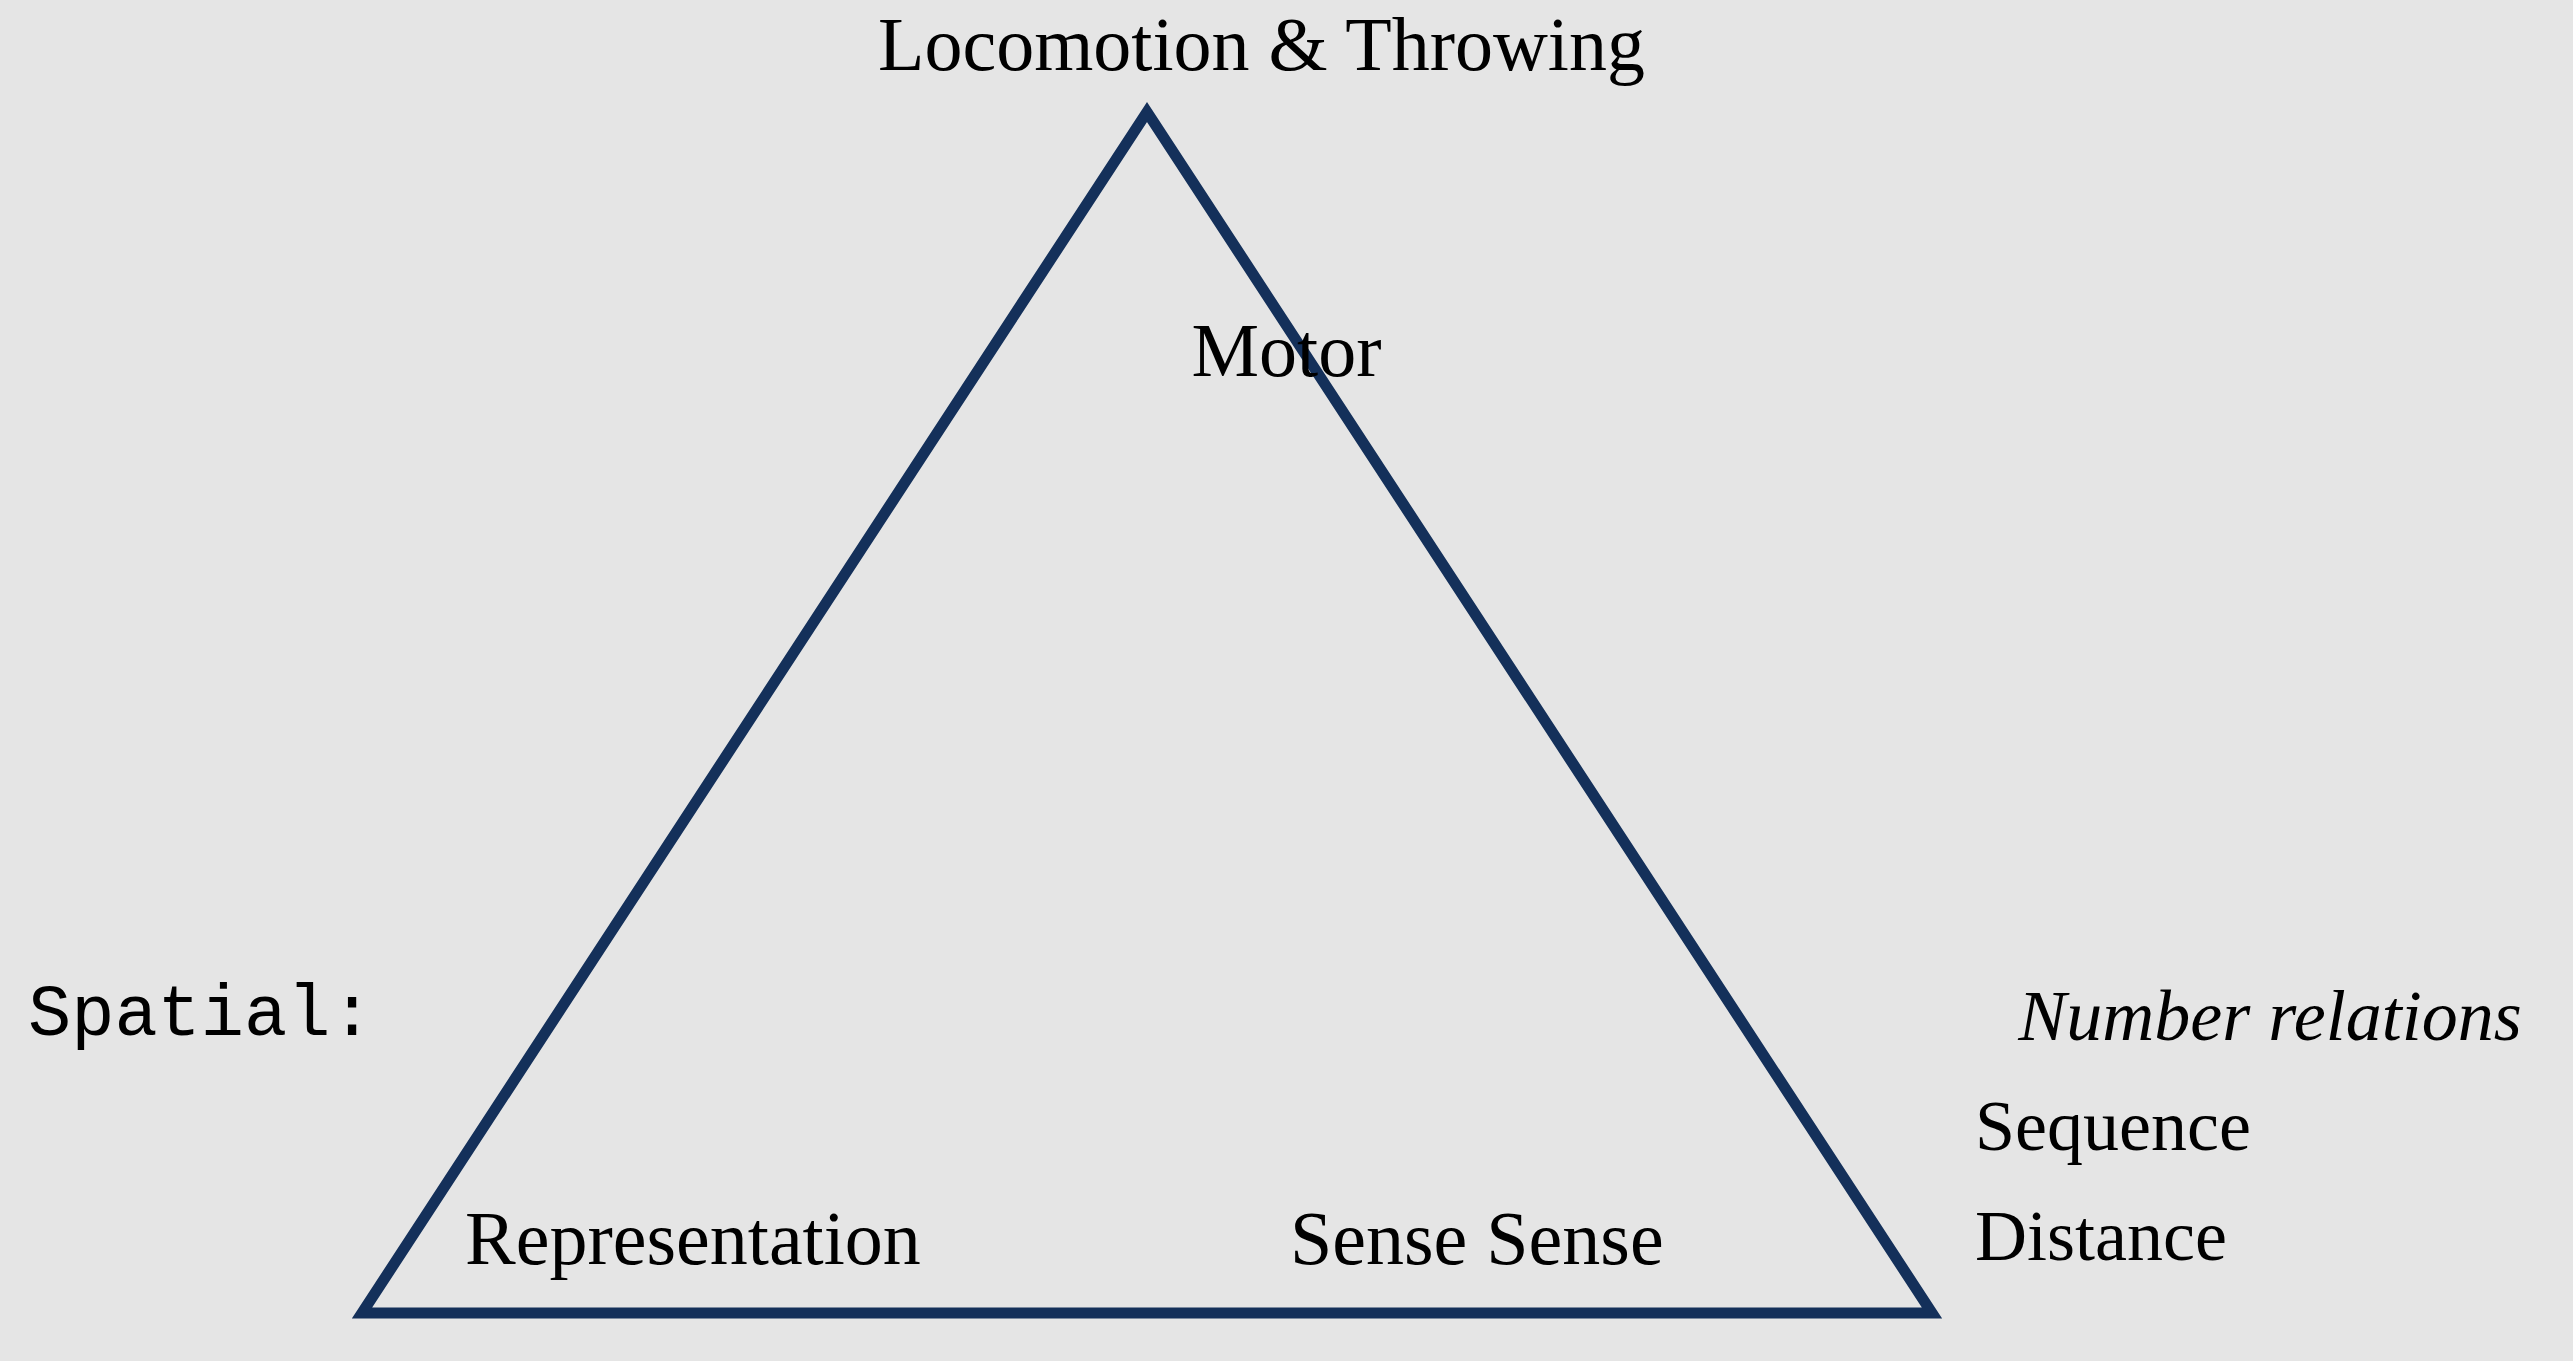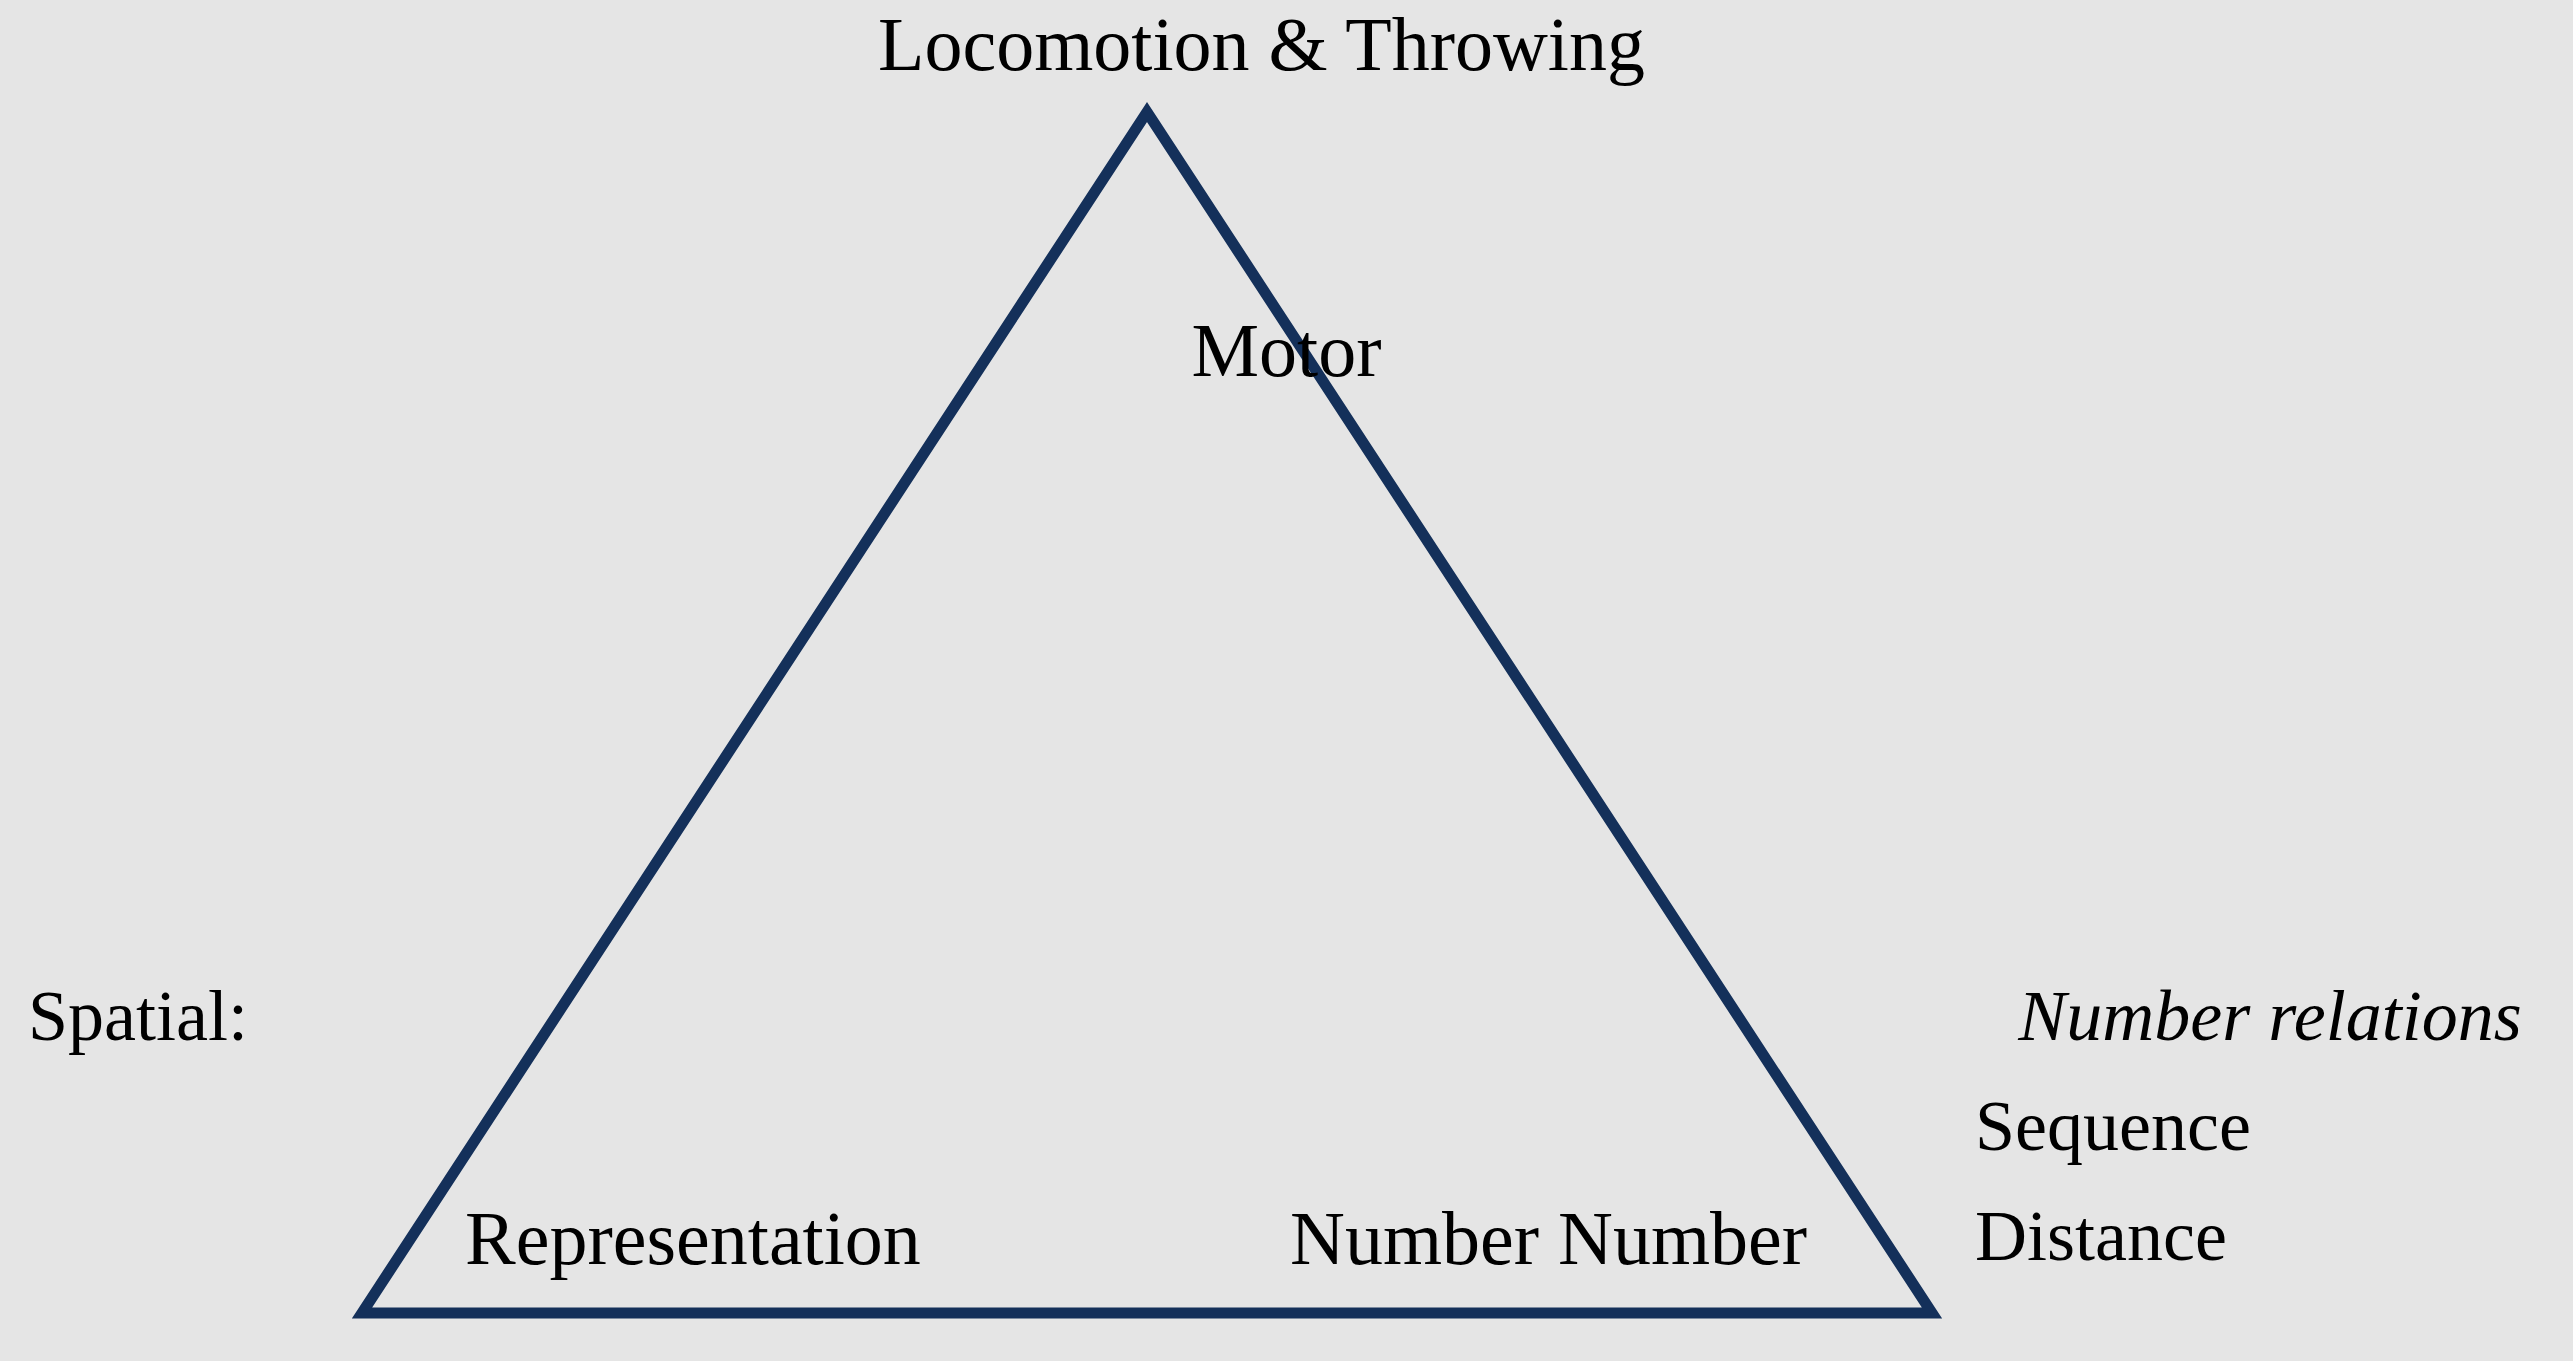--- a/index.html
+++ b/index.html
@@ -64,20 +64,21 @@
     top: 1200px;
     font-size: 76px;
   }
 
   
   #left-group {
     position: absolute;
     left: 28px;
     top: 980px;
     width: 420px;
+    font-family: Liberation Mono, monospace;
   }
   #left-group .label-line {
     position: static;
     display: block;
     font-size: 72px;
     line-height: 1;
     margin-bottom: 38px;
     white-space: nowrap;
   }
   #left-group .label-line:last-child { margin-bottom: 0; }
@@ -108,21 +109,21 @@
   <svg id="triangle-svg" viewBox="0 0 2573 1361" xmlns="http://www.w3.org/2000/svg">
     <polygon id="triangle-shape" points="1147,112 1932,1313 362,1313" fill="none" stroke="#14305a" stroke-width="11" stroke-linejoin="miter" stroke-miterlimit="10"></polygon>
   </svg>
 
   <div class="label" id="apex-title">Locomotion &amp; Throwing</div>
 
   <div class="label" id="motor-label">Motor</div>
 
   <div class="label" id="representation-label">Representation</div>
 
-  <div class="label" id="number-sense-label">Number Number</div>
+  <div class="label" id="number-sense-label">Sense Sense</div>
 
   <div id="left-group">
     <span class="label-line">Spatial:</span>
   </div>
 
   <div id="right-group">
     <span class="label-line italic">Number relations</span>
     <span class="label-line">Sequence</span>
     <span class="label-line">Distance</span>
   </div>

